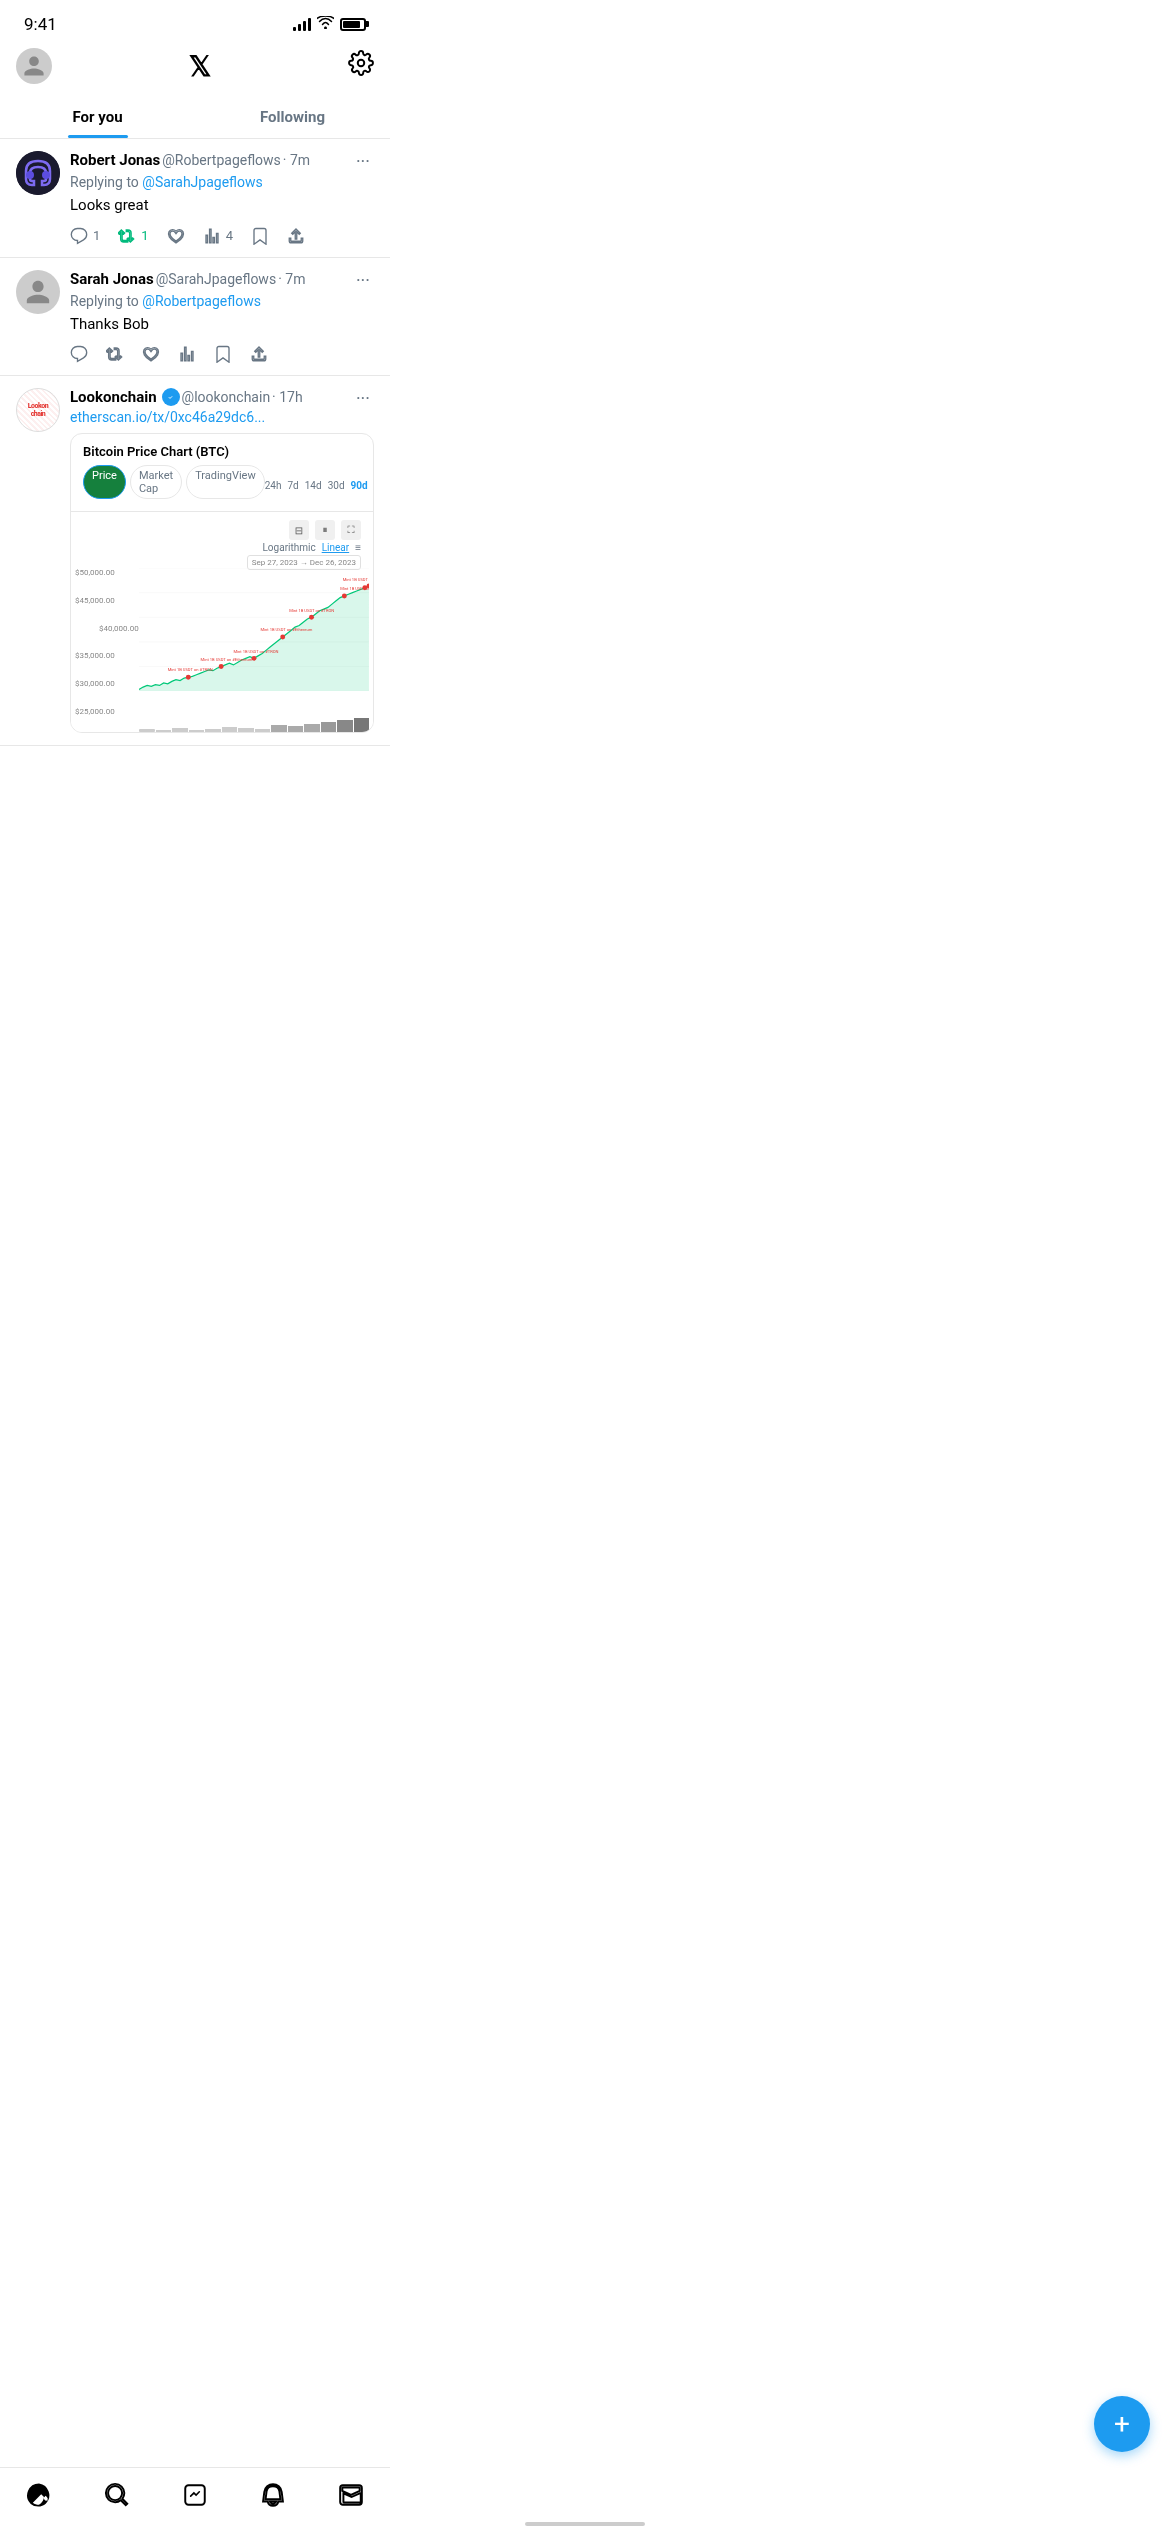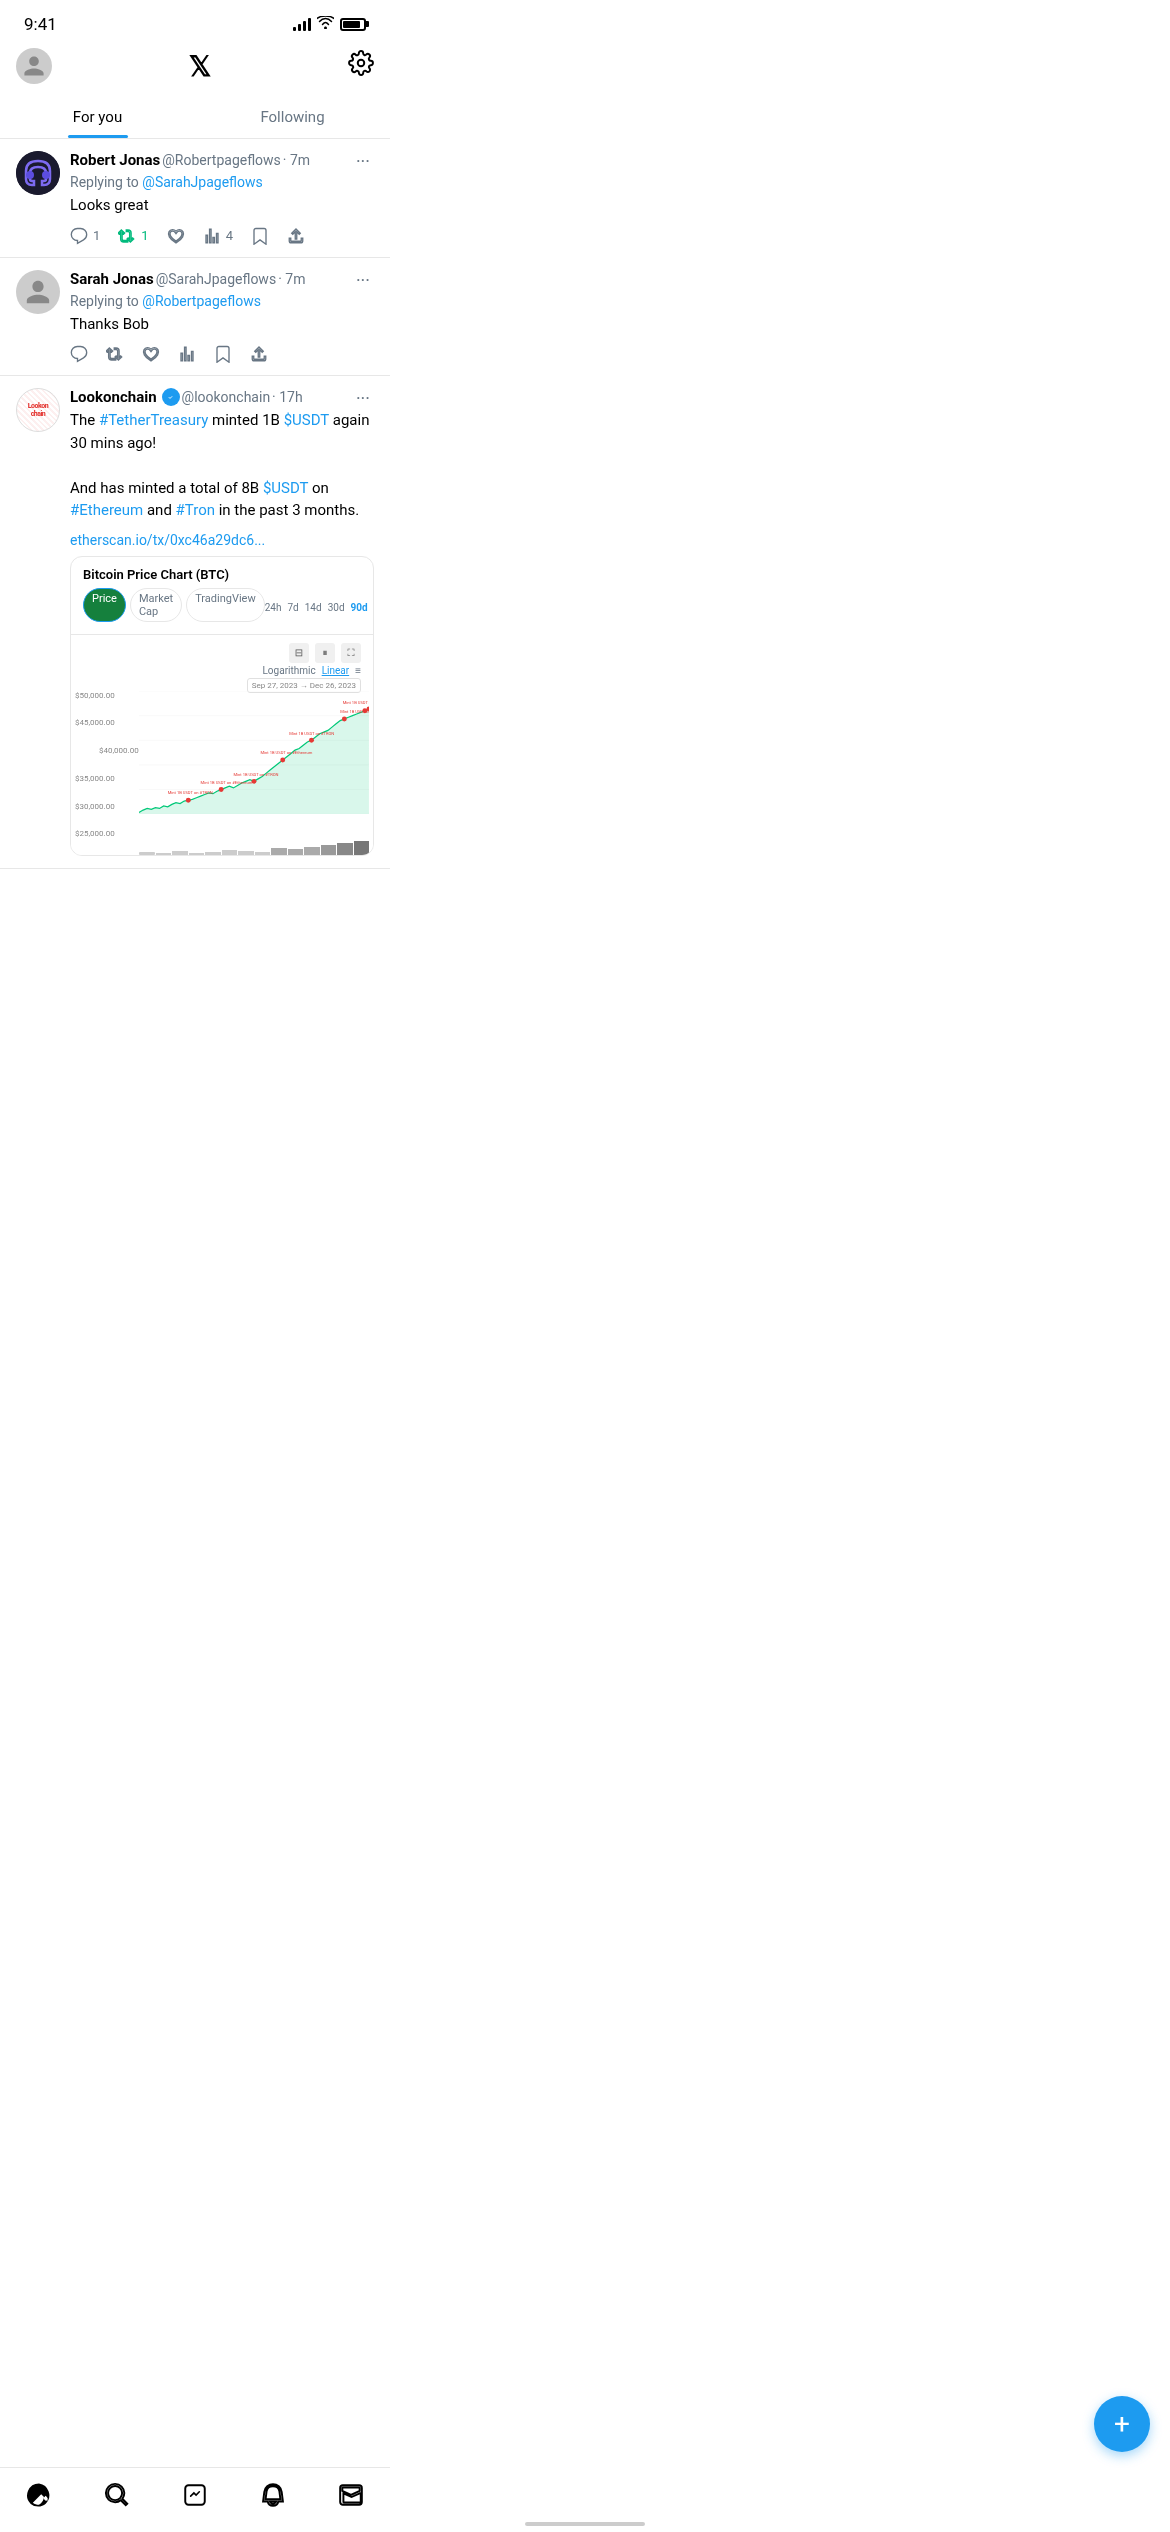--- a/index.html
+++ b/index.html
@@ -115,21 +115,21 @@
     
     .tabs {
       display: flex;
       border-bottom: 1px solid #e7e7e7;
     }
     .tab {
       flex: 1;
       text-align: center;
       padding: 14px 0 12px;
       font-size: 15px;
-      font-weight: 400;
+      font-weight: 700;
       color: #687684;
       position: relative;
       cursor: pointer;
     }
     .tab.active {
       color: #000;
     }
     .tab.active::after {
       content: '';
       position: absolute;
@@ -646,23 +646,20 @@
         <span class="verified-badge">
           <svg viewBox="0 0 24 24">
               <path d="M9 12l2 2 4-4M7.835 4.697a3.42 3.42 0 001.946-.806 3.42 3.42 0 014.438 0 3.42 3.42 0 001.946.806 3.42 3.42 0 013.138 3.138 3.42 3.42 0 00.806 1.946 3.42 3.42 0 010 4.438 3.42 3.42 0 00-.806 1.946 3.42 3.42 0 01-3.138 3.138 3.42 3.42 0 00-1.946.806 3.42 3.42 0 01-4.438 0 3.42 3.42 0 00-1.946-.806 3.42 3.42 0 01-3.138-3.138 3.42 3.42 0 00-.806-1.946 3.42 3.42 0 010-4.438 3.42 3.42 0 00.806-1.946 3.42 3.42 0 013.138-3.138z" fill="#1d9bf0" stroke="none"></path>
               <path d="M9 12l2 2 4-4" stroke="#fff" stroke-width="2" stroke-linecap="round" stroke-linejoin="round" fill="none"></path>
             </svg>
         </span>
         <span class="tweet-handle">@lookonchain</span>
         <span class="tweet-time">· <span>17h</span></span>
       </div>
       <span class="tweet-more">···</span>
-    </div>
-    <div class="tweet-text">
-      The <a href="#">#TetherTreasury</a> minted 1B <a href="#">$USDT</a> again 30 mins ago!<br><br>And has minted a total of 8B <a href="#">$USDT</a> on <a href="#">#Ethereum</a> and <a href="#">#Tron</a> in the past 3 months.
     </div>
     <a href="#" class="tweet-link">etherscan.io/tx/0xc46a29dc6...</a>
 
     <div class="chart-container">
       <div class="chart-header">
         <div class="chart-title">Bitcoin Price Chart (BTC)</div>
         <div style="display:flex; justify-content:space-between; align-items:center;">
           <div class="chart-tabs">
             <div class="chart-tab active">
               <span>Price</span>

